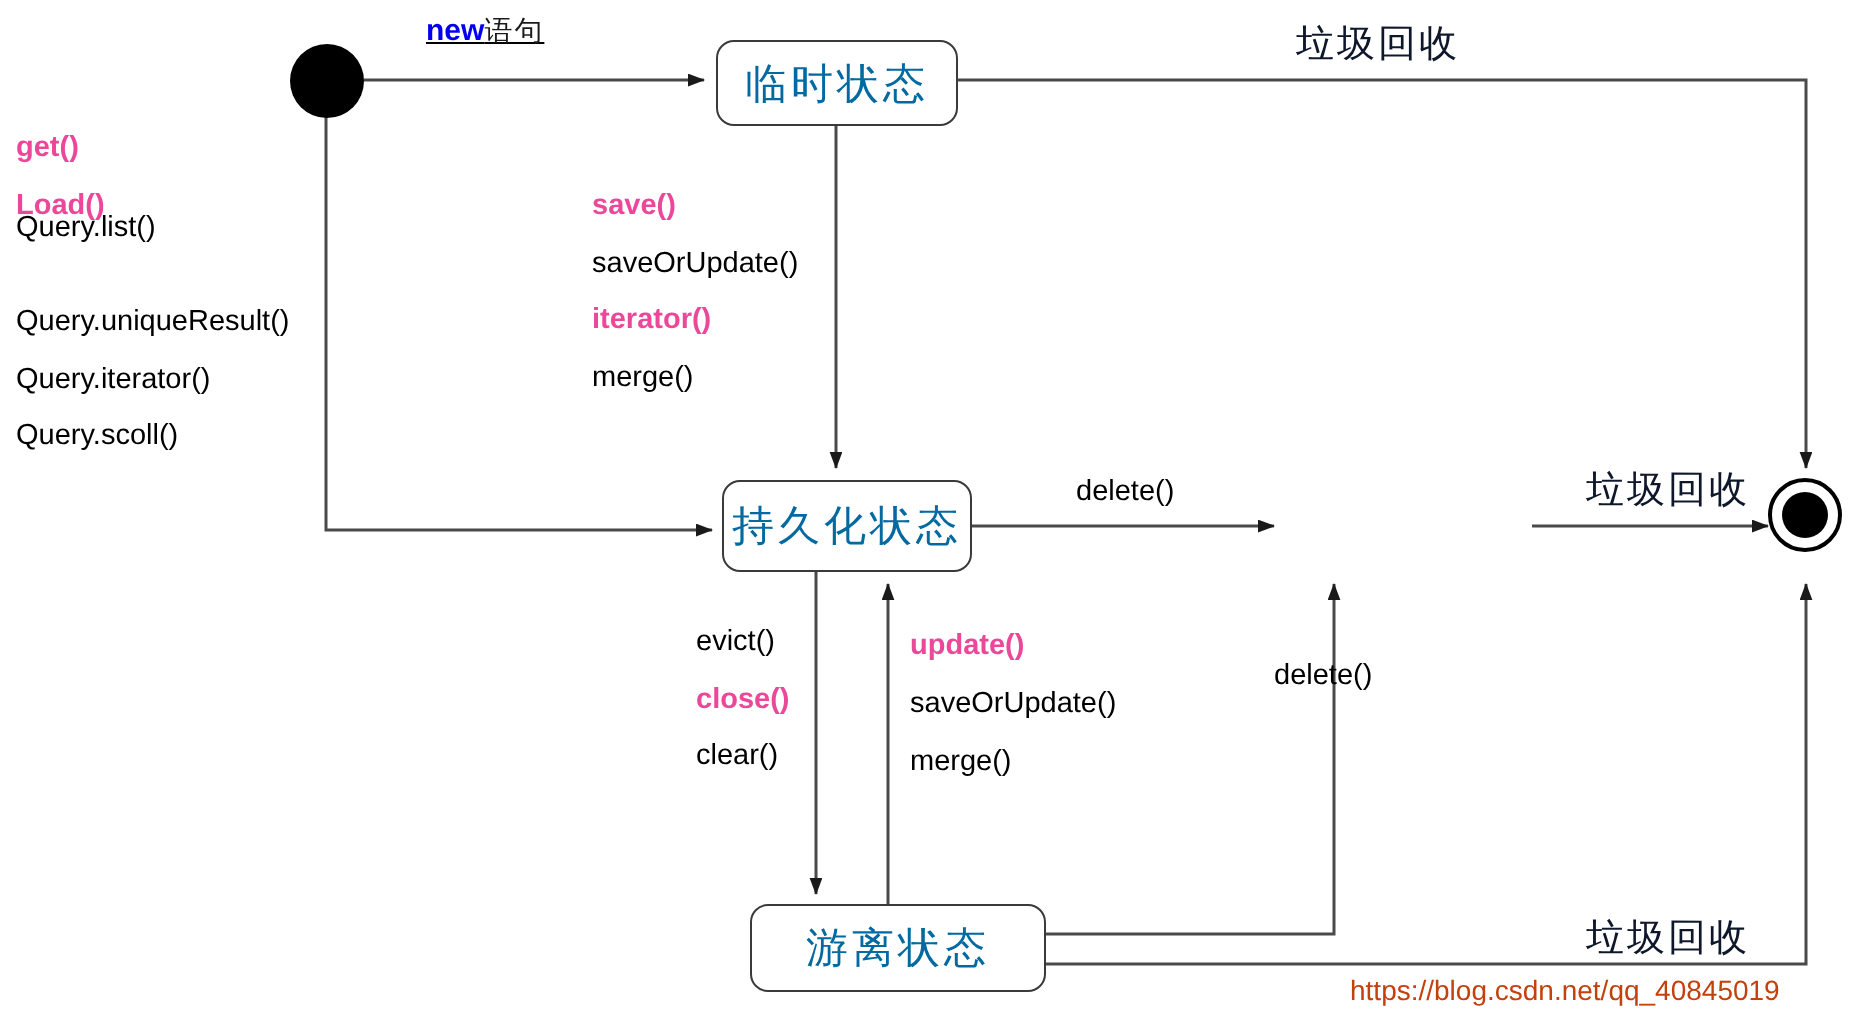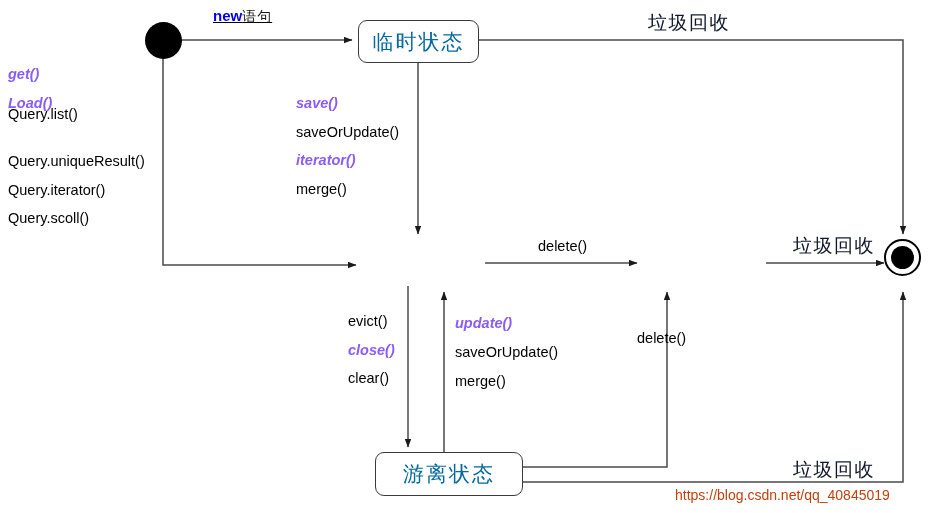--- a/index.html
+++ b/index.html
@@ -26,21 +26,21 @@
     white-space:nowrap;
   }
 
   .lbl{
     position:absolute;
     white-space:nowrap;
     font-size:14.5px;
     color:#000000;
     line-height:1;
   }
-  .lbl.blue{color:#8b5cf6;font-weight:bold;font-style:italic;}
+  .lbl.blue{color:#ec4899;font-weight:bold;}
   .lbl.cn{font-family:"DejaVu Serif","Liberation Serif",serif;font-size:19px;letter-spacing:1.5px;color:#0f172a;}
   .lbl.mixed{font-size:15px;text-decoration:underline;}
   .lbl.mixed b{color:#0000ee;font-weight:bold;font-family:"Liberation Sans",sans-serif;}
   .lbl.mixed span.cntail{font-family:"DejaVu Serif","Liberation Serif",serif;color:#1a1a1a;letter-spacing:1px;font-size:14px;}
 
   .initial-state{
     position:absolute;
     border-radius:50%;
     background:#000000;
   }
@@ -103,20 +103,23 @@
   <div class="initial-state" style="left:145px;top:22px;width:37px;height:37px;"></div>
 
   <div class="final-state" style="left:884px;top:239px;width:37px;height:37px;">
     <div class="inner"></div>
   </div>
 
   <div class="state-box" style="left:358px;top:20px;width:121px;height:43px;">
     <span>临时状态</span>
   </div>
 
+  <div class="state-box" style="left:361px;top:240px;width:125px;height:46px;">
+    <span>持久化状态</span>
+  </div>
 
 
   <div class="state-box" style="left:375px;top:452px;width:148px;height:44px;">
     <span>游离状态</span>
   </div>
 
   <div class="lbl mixed" style="left:213px;top:8px;">
     <b>new</b><span class="cntail">语句</span>
   </div>
 

